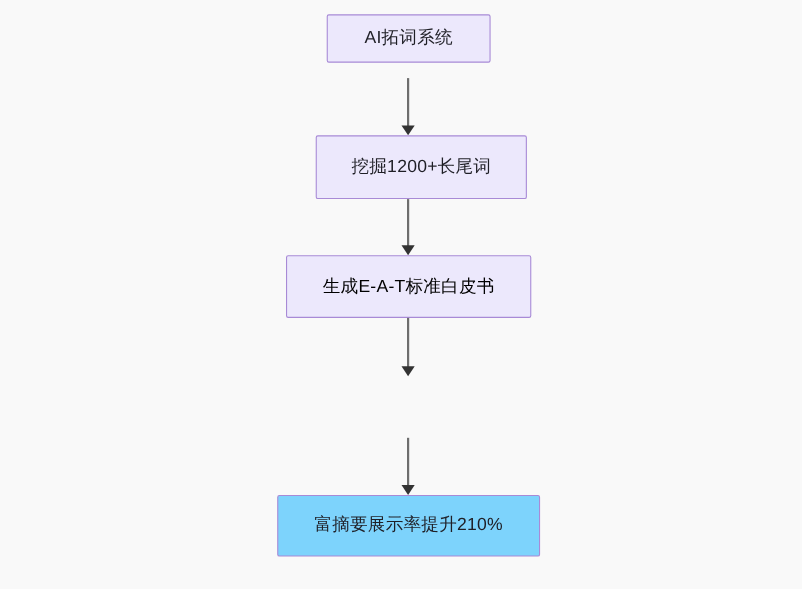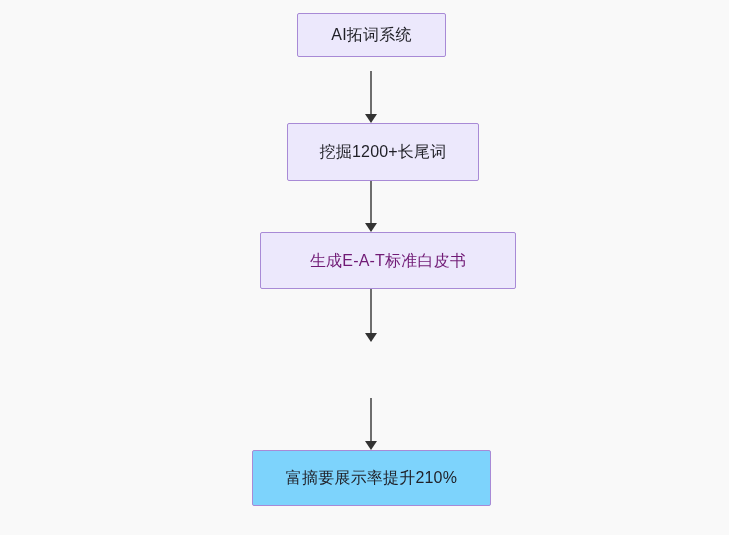--- a/index.html
+++ b/index.html
@@ -72,21 +72,21 @@
 
   <div class="node" id="n2" style="left: 275px; top: 123px; width: 192px; height: 58px; background: rgb(236, 232, 252); border-color: rgb(168, 138, 214); color: rgb(31, 31, 38); margin-left: 12px;">
     <span>挖掘1200+长尾词</span>
   </div>
 
   <div class="edge" id="e2" style="left: 365px; top: 181px; height: 51px;">
     <div class="line" style="height: 43px; background: rgb(110, 110, 110);"></div>
     <div class="head" style="top: 42px; border-top-color: rgb(51, 51, 51);"></div>
   </div>
 
-  <div class="node" id="n3" style="left: 260px; top: 232px; width: 256px; height: 57px; background: rgb(236, 232, 252); border-color: rgb(168, 138, 214); color: #701a75;">
+  <div class="node" id="n3" style="left: 260px; top: 232px; width: 223px; height: 57px; background: rgb(236, 232, 252); border-color: rgb(168, 138, 214); color: #000000;">
     <span>生成E-A-T标准白皮书</span>
   </div>
 
   <div class="edge" id="e3" style="left: 365px; top: 289px; height: 53px;">
     <div class="line" style="height: 45px; background: rgb(110, 110, 110);"></div>
     <div class="head" style="top: 44px; border-top-color: rgb(51, 51, 51);"></div>
   </div>
 
 
   <div class="edge" id="e4" style="left: 365px; top: 398px; height: 52px;">

